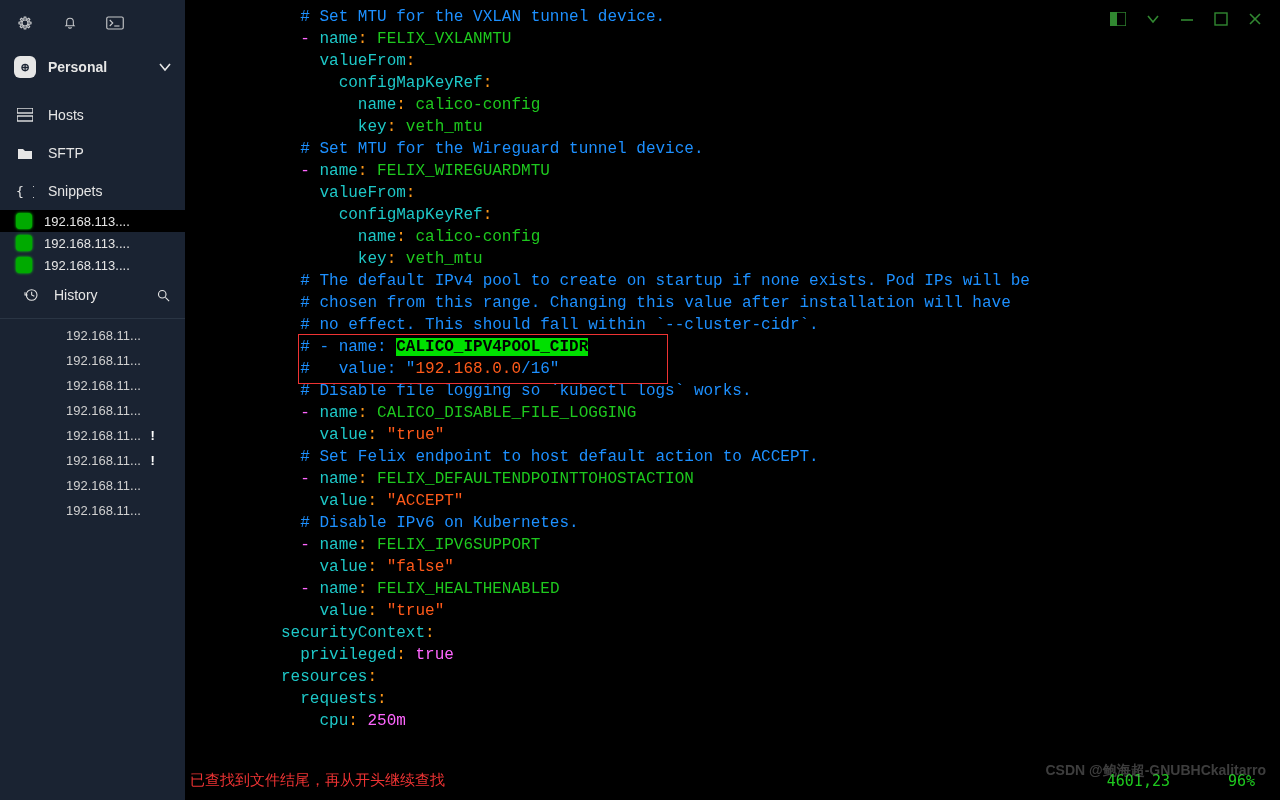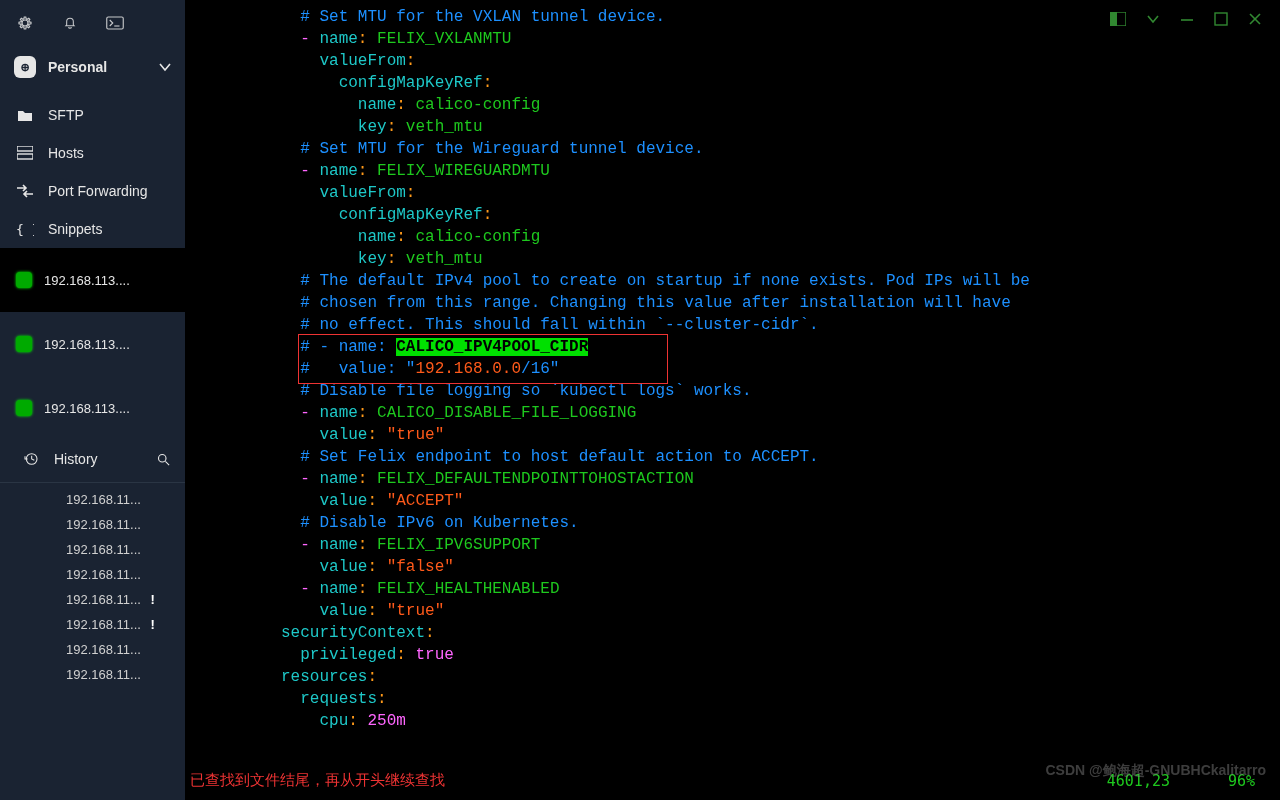--- a/index.html
+++ b/index.html
@@ -22,21 +22,21 @@
   width:22px; height:22px; border-radius:6px; background:#e6e6e6;
   display:flex; align-items:center; justify-content:center; color:#1a2332;
   font-size:11px; font-weight:700;
 }
 .navitem {
   display:flex; align-items:center; gap:14px; padding:11px 16px; cursor:pointer;
   font-size:14px;
 }
 .navitem .nicon { width:18px; display:flex; justify-content:center; }
 .session {
-  display:flex; align-items:center; gap:12px; padding:24px 16px; cursor:pointer;
+  display:flex; align-items:center; gap:12px; padding:3px 16px; cursor:pointer;
   font-size:13px;
 }
 .session .dot {
   width:16px; height:16px; border-radius:4px; background:#0a0; box-shadow:0 0 3px #0f0;
   display:inline-block; position:relative;
 }
 .session.active { background:#000; }
 .session .lbl { white-space:nowrap; overflow:hidden; text-overflow:ellipsis; flex:1; color:#e6e6e6;}
 .hist { position:relative;margin-left:6px; }
 .hist .srch { position:absolute; right:14px; }
@@ -138,41 +138,33 @@
       <svg width="12" height="12">
           <polyline points="1,3 6,9 11,3" fill="none" stroke="#e6e6e6" stroke-width="1.6"></polyline>
         </svg>
     </span>
   </div>
 
   <div id="navitems">
       <div class="navitem">
         <span class="nicon">
           <svg width="16" height="14">
-            <path d="M1 3h5l2 2h7v8H1z" fill="#e6e6e6"></path>
-          </svg>
-        </span>
-        <span>SFTP</span>
-      </div>
-      <div class="navitem">
-        <span class="nicon">
-          <svg width="16" height="14">
             <rect x="0" y="0" width="16" height="5" fill="none" stroke="#e6e6e6" stroke-width="1.4"></rect>
             <rect x="0" y="8" width="16" height="5" fill="none" stroke="#e6e6e6" stroke-width="1.4"></rect>
           </svg>
         </span>
         <span>Hosts</span>
       </div>
       <div class="navitem">
         <span class="nicon">
-          <svg width="18" height="14">
-            <path d="M1 4h9M7 1l3 3-3 3M17 10H8M11 7l-3 3 3 3" fill="none" stroke="#e6e6e6" stroke-width="1.6"></path>
+          <svg width="16" height="14">
+            <path d="M1 3h5l2 2h7v8H1z" fill="#e6e6e6"></path>
           </svg>
         </span>
-        <span>Port Forwarding</span>
+        <span>SFTP</span>
       </div>
       <div class="navitem">
         <span class="nicon">
           <svg width="18" height="14">
             <text x="0" y="12" font-size="13" font-family="monospace" fill="#e6e6e6">{ }</text>
           </svg>
         </span>
         <span>Snippets</span>
       </div>
     </div>

